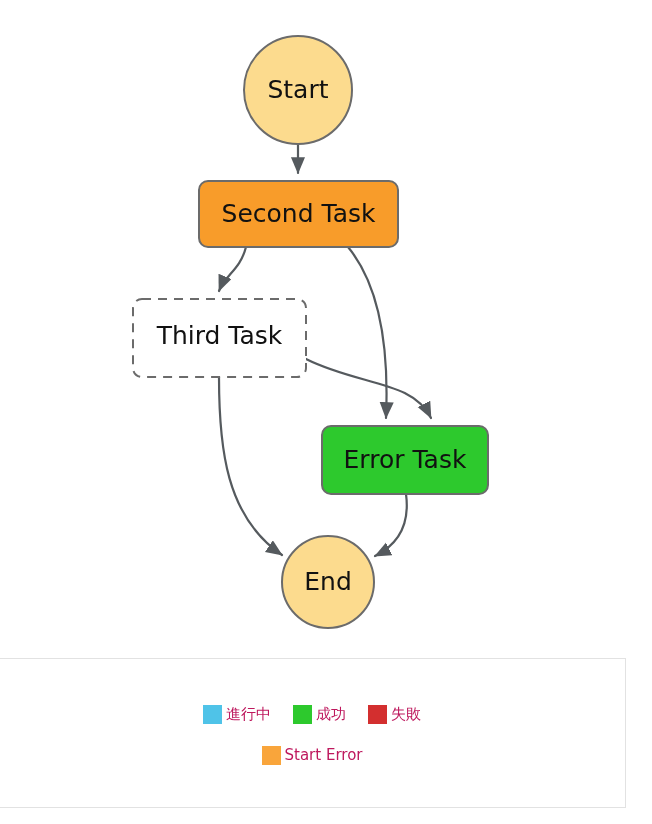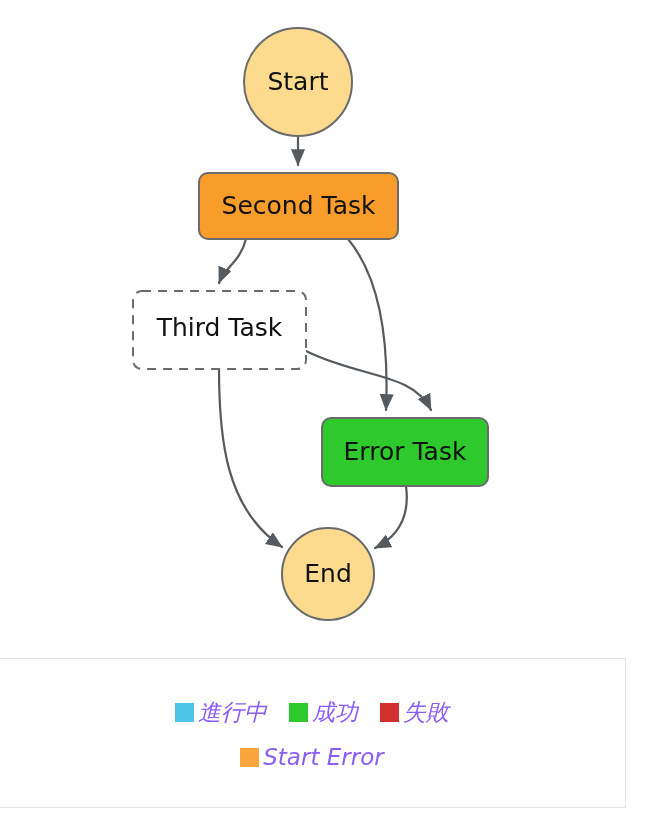--- a/index.html
+++ b/index.html
@@ -11,21 +11,21 @@
     width: 652px;
     height: 824px;
     position: relative;
     overflow: hidden;
     font-family: "DejaVu Sans", "Liberation Sans", sans-serif;
   }
 
   #flow-wrap {
     position: absolute;
     left: 0;
-    top: 0;
+    top: 8px;
     width: 648px;
     height: 658px;
     background: #ffffff;
   }
 
   #flow-svg {
     display: block;
     width: 652px;
     height: 658px;
   }
@@ -84,25 +84,24 @@
 
   .legend-swatch {
     width: 19px;
     height: 19px;
     display: inline-block;
     flex: 0 0 auto;
   }
 
   .legend-text {
     font-family: "DejaVu Sans", "Liberation Sans", sans-serif;
-    font-size: 23px;
-    color: #8b5cf6;
+    font-size: 15px;
+    color: #be185d;
     margin-left: 4px;
     line-height: 1;
-    font-style: italic;
   }
 </style>
 </head>
 <body>
 
 <div id="flow-wrap">
   <svg id="flow-svg" viewBox="0 0 652 658" xmlns="http://www.w3.org/2000/svg">
     <defs>
       <marker id="arrowhead" markerWidth="9" markerHeight="9" refX="7.2" refY="3.2" orient="auto" markerUnits="strokeWidth">
         <path d="M0,0 L0,6.4 L7.6,3.2 z" fill="#555a5e"></path>

